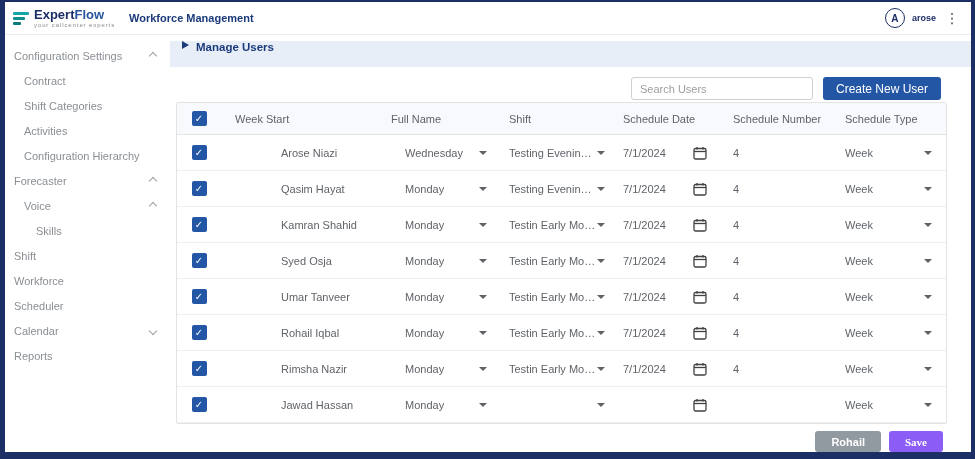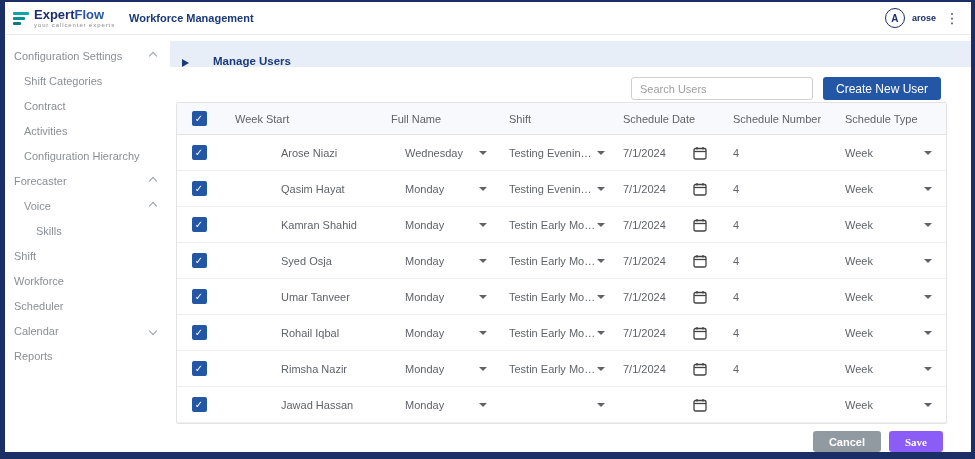--- a/index.html
+++ b/index.html
@@ -32,21 +32,21 @@
   .side-item { height:25px; display:flex; align-items:center; color:#8a8f94; font-size:11px; padding-right:14px; cursor:pointer; }
   .side-item .lbl { flex:1; white-space:nowrap; overflow:hidden; }
   .lvl0 { padding-left:9px; }
   .lvl1 { padding-left:19px; }
   .lvl2 { padding-left:31px; }
   .chev { width:6px; height:6px; border-right:1.5px solid #9aa0a6; border-bottom:1.5px solid #9aa0a6; flex-shrink:0; }
   .chev.up { transform:rotate(-135deg); }
   .chev.down { transform:rotate(45deg); }
   
   .main { flex:1; position:relative; display:flex; flex-direction:column; min-width:0; }
-  .banner { margin-top:6px; height:26px; background:#e7eef8; display:flex; align-items:flex-end; padding-left:12px; gap:24px; flex-shrink:0; }
+  .banner { margin-top:6px; height:26px; background:#e7eef8; display:flex; align-items:flex-start; padding-left:12px; gap:7px; flex-shrink:0; }
   .banner-tri { width:0; height:0; border-left:7px solid #1b3a7a; border-top:4.5px solid transparent; border-bottom:4.5px solid transparent; }
   .banner-title { color:#1b3a7a; font-weight:bold; font-size:11.5px; }
   .controls { margin-top:10px; display:flex; justify-content:flex-end; align-items:center; gap:10px; padding-right:30px; flex-shrink:0; }
   .search { width:182px; height:23px; border:1px solid #cfcfcf; border-radius:3px; padding:0 8px; font-size:11px; color:#444; font-family:"Liberation Sans",sans-serif; }
   .search::placeholder { color:#9e9e9e; }
   .btn-create { height:23px; background:#2456a6; color:#fff; border:none; border-radius:3px; font-size:12px; padding:0 13px; cursor:pointer; font-family:"Liberation Sans",sans-serif; }
   .tabs { margin-top:6px; display:flex; padding-left:14px; flex-shrink:0; }
   .tab { padding:8px 26px; font-size:11px; color:#757575; cursor:pointer; border-bottom:2px solid transparent; white-space:nowrap; }
   .tab.active { color:#2456a6; background:#eef3fb; border-bottom:2px solid #2456a6; }
   
@@ -100,24 +100,24 @@
   </div>
 
   <div class="body-row">
 
     <div class="sidebar">
       <div class="side-item lvl0">
           <span class="lbl">Configuration Settings</span>
           <span class="chev up"></span>
         </div>
       <div class="side-item lvl1">
+          <span class="lbl">Contract</span>
+        </div>
+      <div class="side-item lvl1">
           <span class="lbl">Shift Categories</span>
-        </div>
-      <div class="side-item lvl1">
-          <span class="lbl">Contract</span>
         </div>
       <div class="side-item lvl1">
           <span class="lbl">Activities</span>
         </div>
       <div class="side-item lvl1">
           <span class="lbl">Configuration Hierarchy</span>
         </div>
       <div class="side-item lvl0">
           <span class="lbl">Forecaster</span>
           <span class="chev up"></span>
@@ -415,18 +415,18 @@
             </div>
           <div class="td td-num"></div>
           <div class="td td-type">
               <span class="cell-txt">Week</span>
               <span class="caret"></span>
             </div>
         </div>
       </div>
 
       <div class="footer-actions">
-        <button class="btn-cancel">Cancel</button>
+        <button class="btn-cancel">Rohail</button>
         <button class="btn-save">Save</button>
       </div>
     </div>
   </div>
 </div>
 
 </body></html>

